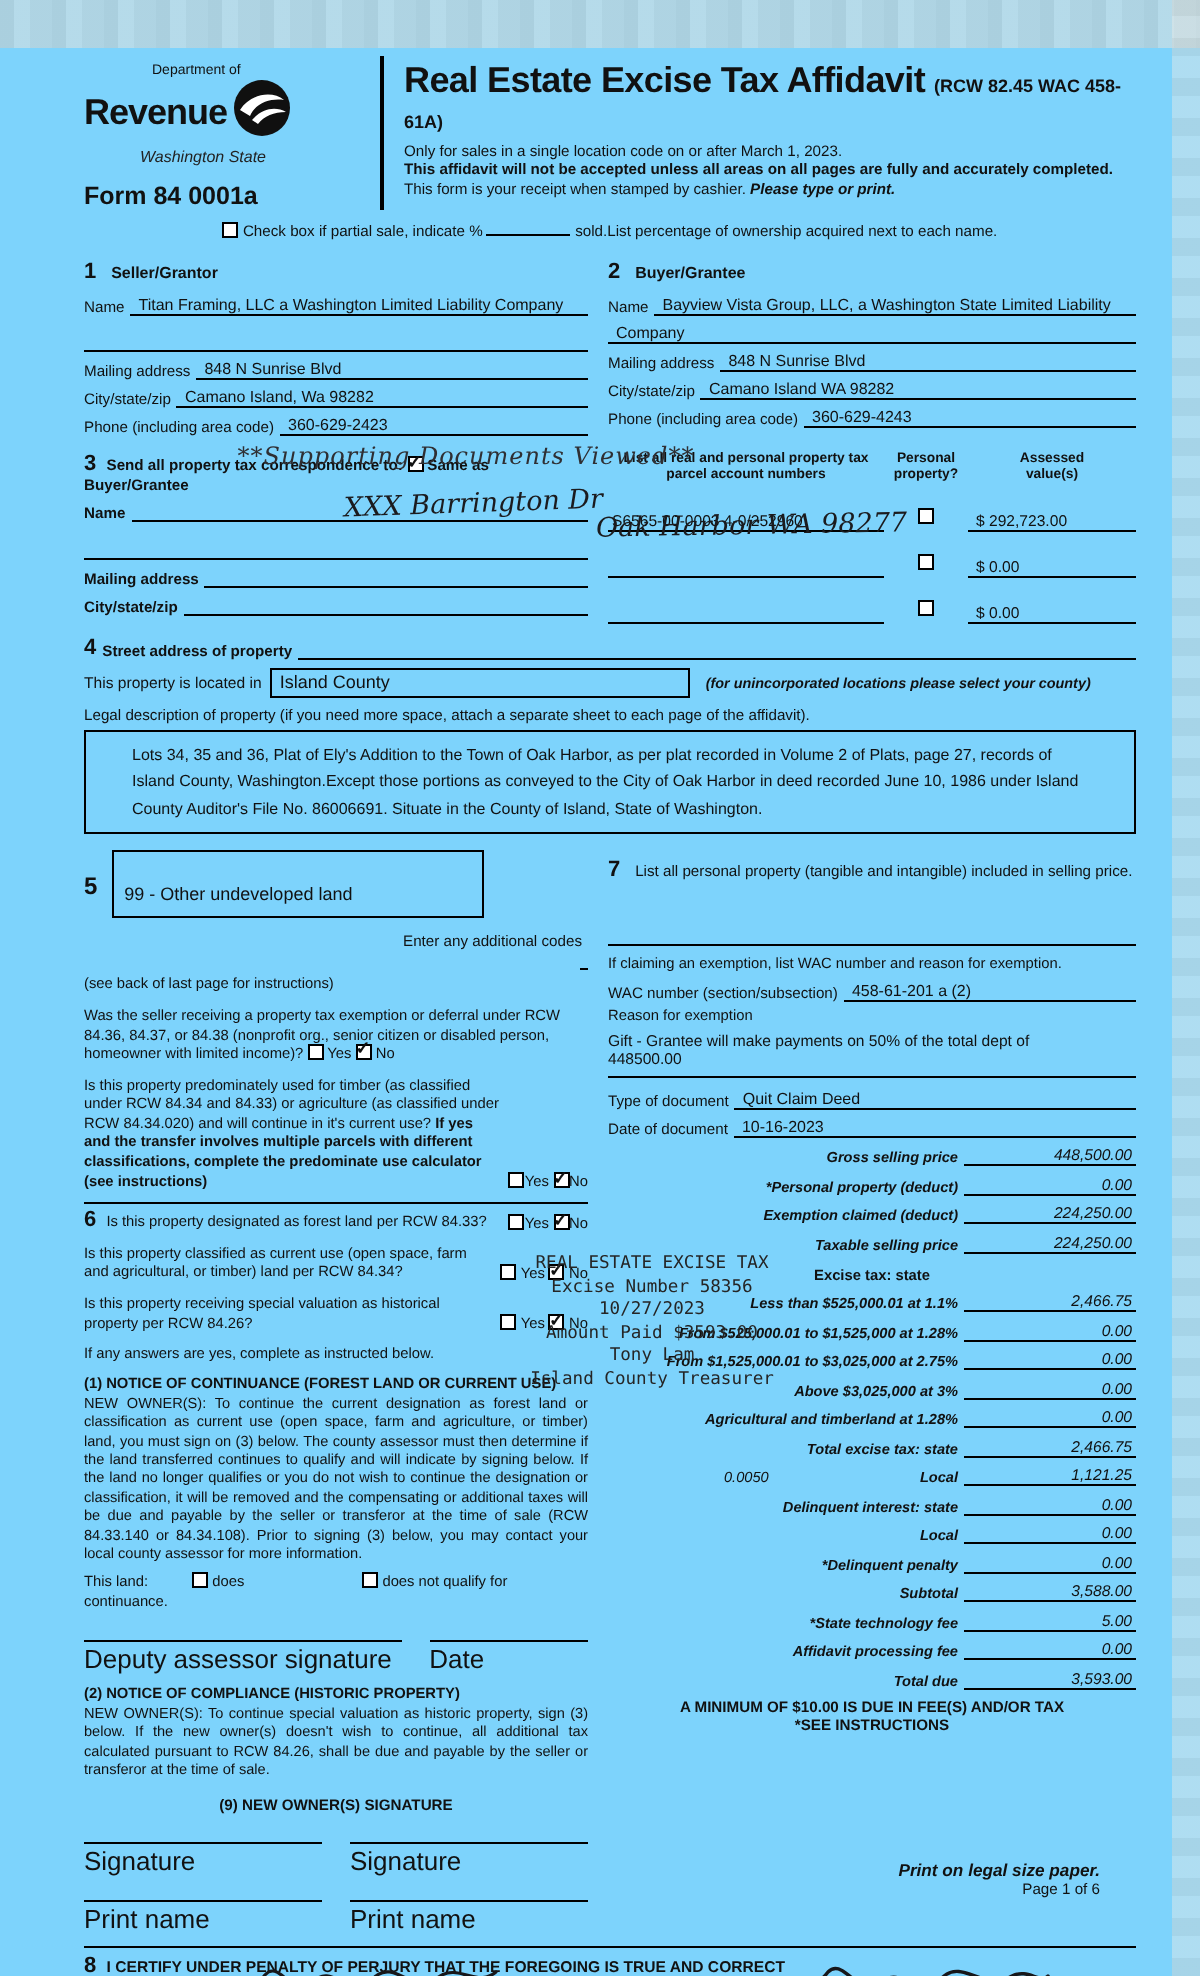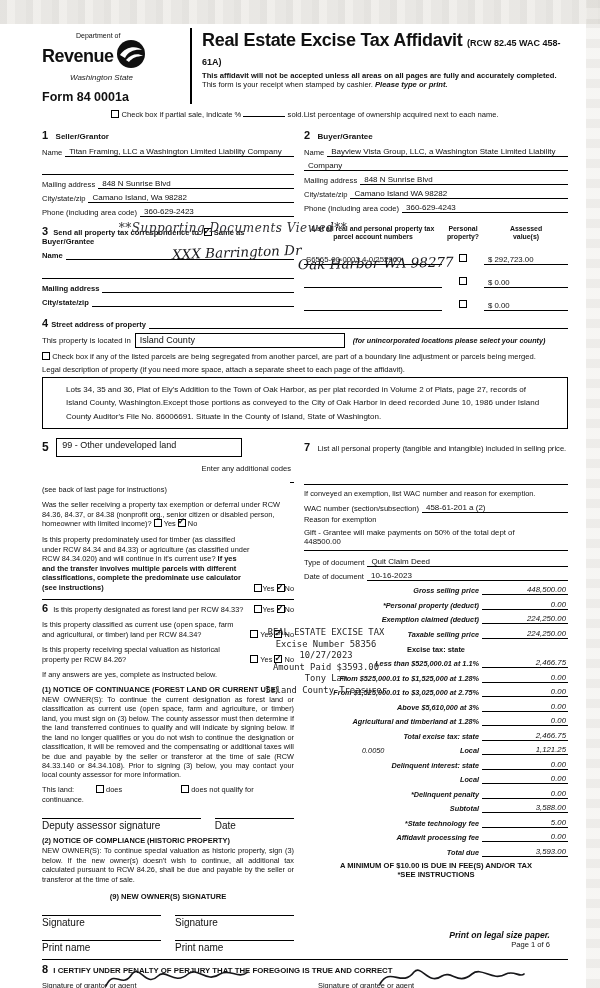--- a/index.html
+++ b/index.html
@@ -1,18 +1,18 @@
 <!DOCTYPE html>
 <html><head>
 <meta charset="utf-8">
 <style>
   * { margin:0; padding:0; box-sizing:border-box; }
   html,body { background:#d9d6d0; }
   body { font-family:"Liberation Sans", sans-serif; color:#111; }
-  .page { position:relative; width:600px; height:988px; margin:0 auto; background:#ffffff; overflow:hidden; }
+  .page { position:relative; width:600px; height:988px; margin:0 auto; background:#7dd3fc; overflow:hidden; }
   .noise-top { position:absolute; top:0; left:0; right:0; height:24px;
     background:repeating-linear-gradient(90deg,#cfccc6 0 7px,#e4e1db 7px 15px,#d7d4ce 15px 26px); opacity:.55; }
   .noise-right { position:absolute; top:0; right:0; width:14px; height:100%;
     background:repeating-linear-gradient(0deg,#d8d5cf 0 9px,#eceae5 9px 20px); opacity:.45; }
   .content { position:relative; padding:28px 32px 0 42px; }
 
   
   .hdr { display:flex; align-items:stretch; }
   .logo-col { width:142px; padding-top:4px; }
   .logo-row { display:flex; align-items:center; }
@@ -57,31 +57,31 @@
   .p-val { width:84px; border-bottom:1px solid #000; font-size:7.8px; flex:none; padding-left:4px; min-height:10px; }
 
   .sec4 { margin-top:6px; }
   .located-row { display:flex; align-items:center; font-size:7.8px; margin-top:4px; }
   .located-box { border:1.2px solid #000; width:210px; height:15px; font-size:9px; padding:1px 4px; margin-left:4px; }
   .located-note { font-size:7.2px; font-weight:bold; font-style:italic; margin-left:8px; }
   .legal-box { border:1.4px solid #000; margin-top:3px; padding:5px 23px; font-size:8px; line-height:13.5px; }
   .small-line { font-size:7.6px; margin-top:4px; }
 
   .lower { margin-top:8px; }
-  .code-box { border:1.2px solid #000; width:186px; height:19px; font-size:9px; padding:1px 5px; display:inline-block; vertical-align:middle; }
+  .code-box { border:1.2px solid #000; width:186px; height:19px; font-size:9px; padding:16px 5px; display:inline-block; vertical-align:middle; }
   .q { font-size:7.4px; line-height:9.6px; margin-top:6px; }
   .yn { white-space:nowrap; font-size:7.4px; }
   .q-flex { display:flex; gap:4px; margin-top:6px; }
   .q-flex .qt { flex:1; font-size:7.4px; line-height:9.6px; }
   .q-flex .yn { align-self:flex-end; }
   .hr6 { border-top:1px solid #000; margin-top:6px; }
   .notice-t { font-size:7.4px; font-weight:bold; margin-top:5px; }
   .notice-b { font-size:7.3px; line-height:9.4px; margin-top:1px; text-align:justify; }
   .land-row { display:flex; font-size:7.4px; margin-top:5px; gap:4px; }
-  .sigline-row { display:flex; gap:14px; margin-top:14px; font-size:10px; }
+  .sigline-row { display:flex; gap:14px; margin-top:14px; font-size:13px; }
   .sigline { flex:1; border-top:1px solid #000; padding-top:1px; }
   .owner-sig-title { text-align:center; font-size:7.6px; font-weight:bold; margin-top:8px; }
 
   
   .sec7head { font-size:7.6px; line-height:9.8px; }
   .blankline { border-bottom:1px solid #000; height:30px; }
   .trow { display:flex; align-items:flex-end; margin-top:4.5px;font-style:italic; }
   .tlabel { flex:1; text-align:right; font-size:7.3px; font-weight:bold; white-space:nowrap; padding-right:3px; }
   .tline { width:86px; border-bottom:1px solid #000; flex:none; text-align:right; font-size:7.8px; padding-right:2px; min-height:10px; }
   .theader { text-align:center; font-size:7.4px; font-weight:bold; margin-top:6px; }
@@ -136,20 +136,21 @@
         <div class="wa-state">Washington State</div>
         <div class="form-no">Form 84 0001a</div>
       </div>
       <div class="hdr-divider"></div>
       <div class="title-col">
         <div>
           <span class="title-line">Real Estate Excise Tax Affidavit</span>
           <span class="title-ref">(RCW 82.45 WAC 458-61A)</span>
         </div>
         <div class="hdr-sub">
+          <div>Only for sales in a single location code on or after March 1, 2023.</div>
           <div class="b">This affidavit will not be accepted unless all areas on all pages are fully and accurately completed.</div>
           <div><span>This form is your receipt when stamped by cashier. </span><span class="it b">Please type or print.</span></div>
         </div>
       </div>
     </div>
 
     <div class="row-partial">
       <div>
         <span class="cb"></span>
         <span>Check box if partial sale, indicate %</span>
@@ -269,24 +270,20 @@
       <div class="field" style="margin-top:0;">
         <span class="secno">4</span>
         <span class="flabel b">Street address of property</span>
         <span class="fval"></span>
       </div>
       <div class="located-row">
         <span>This property is located in</span>
         <span class="located-box">Island County</span>
         <span class="located-note">(for unincorporated locations please select your county)</span>
       </div>
-      <div class="small-line">
-        <span class="cb"></span>
-        <span>Check box if any of the listed parcels are being segregated from another parcel, are part of a boundary line adjustment or parcels being merged.</span>
-      </div>
       <div class="small-line">Legal description of property (if you need more space, attach a separate sheet to each page of the affidavit).</div>
       <div class="legal-box">Lots 34, 35 and 36, Plat of Ely's Addition to the Town of Oak Harbor, as per plat recorded in Volume 2 of Plats, page 27, records of Island County, Washington.Except those portions as conveyed to the City of Oak Harbor in deed recorded June 10, 1986 under Island County Auditor's File No. 86006691. Situate in the County of Island, State of Washington.</div>
     </div>
 
     <div class="two-col lower">
 
       <div class="colL">
         <div>
           <span class="secno" style="font-size:12px;">5</span>
           <span class="code-box">99 - Other undeveloped land</span>
@@ -351,21 +348,21 @@
           </div>
         </div>
       </div>
 
       <div class="colR">
         <div>
           <span class="secno">7</span>
           <span class="sec7head">List all personal property (tangible and intangible) included in selling price.</span>
         </div>
         <div class="blankline"></div>
-        <div class="q" style="margin-top:4px;">If conveyed an exemption, list WAC number and reason for exemption.</div>
+        <div class="q" style="margin-top:4px;">If claiming an exemption, list WAC number and reason for exemption.</div>
         <div class="field">
           <span class="flabel">WAC number (section/subsection)</span>
           <span class="fval">458-61-201 a (2)</span>
         </div>
         <div class="q" style="margin-top:2px;">Reason for exemption</div>
         <div style="font-size:7.8px; margin-top:3px; border-bottom:1.4px solid #000; padding-bottom:4px;">
           <div>Gift - Grantee will make payments on 50% of the total dept of</div>
           <div>448500.00</div>
         </div>
         <div class="field" style="margin-top:6px;">
@@ -401,21 +398,21 @@
             </div>
           <div class="trow">
               <div class="tlabel">From $525,000.01 to $1,525,000 at 1.28%</div>
               <div class="tline">0.00</div>
             </div>
           <div class="trow">
               <div class="tlabel">From $1,525,000.01 to $3,025,000 at 2.75%</div>
               <div class="tline">0.00</div>
             </div>
           <div class="trow">
-              <div class="tlabel">Above $5,610,000 at 3%</div>
+              <div class="tlabel">Above $3,025,000 at 3%</div>
               <div class="tline">0.00</div>
             </div>
           <div class="trow">
               <div class="tlabel">Agricultural and timberland at 1.28%</div>
               <div class="tline">0.00</div>
             </div>
           <div class="trow">
               <div class="tlabel">Total excise tax: state</div>
               <div class="tline">2,466.75</div>
             </div>

